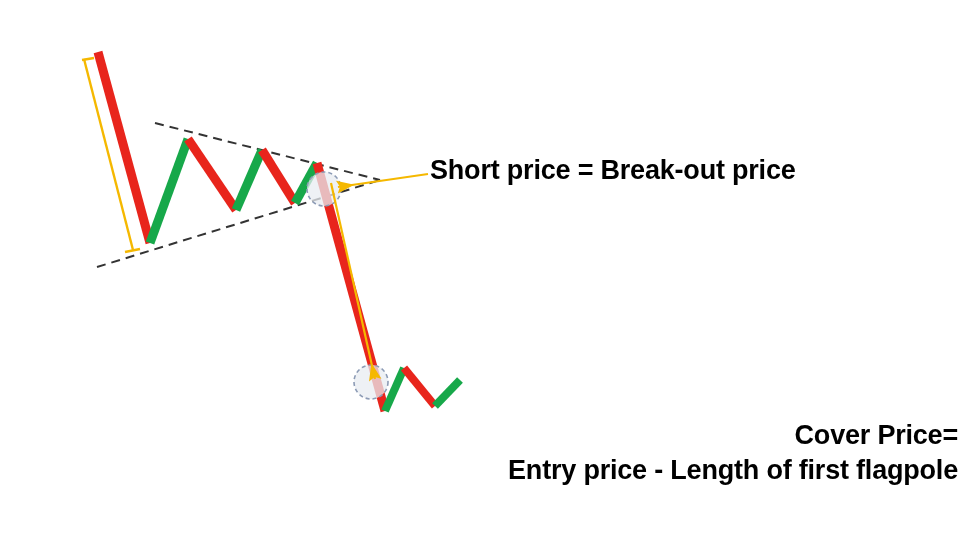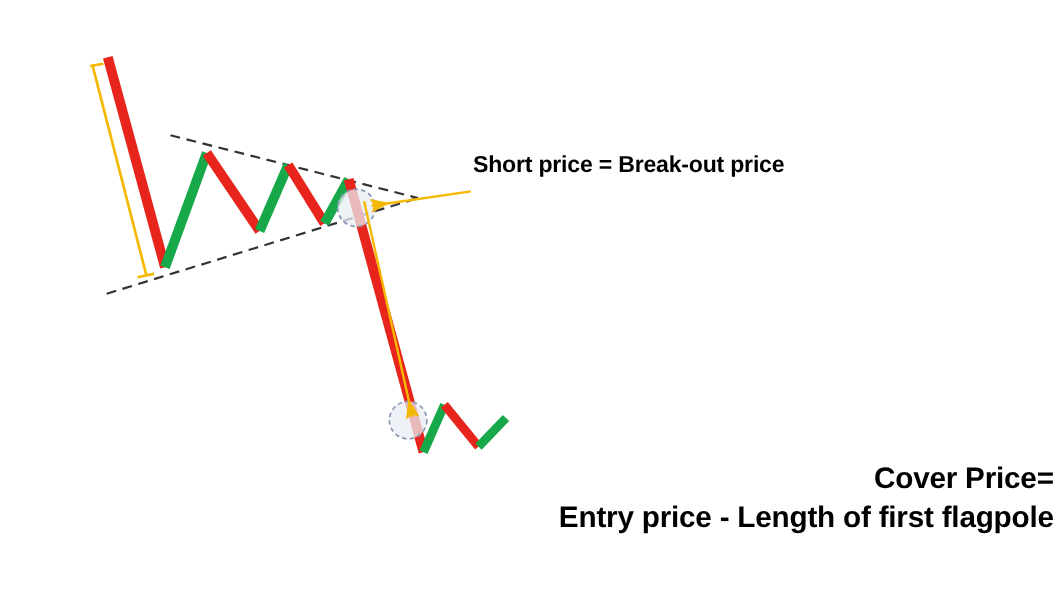--- a/index.html
+++ b/index.html
@@ -32,22 +32,22 @@
   .annotation-text {
     position: absolute;
     font-family: "Liberation Sans", "DejaVu Sans", sans-serif;
     font-weight: bold;
     color: #000000;
     white-space: nowrap;
     letter-spacing: -0.2px;
   }
   #short-price-label {
     left: 430px;
-    top: 138px;
-    font-size: 21px;
+    top: 155px;
+    font-size: 27px;
   }
   #cover-price-block {
     position: absolute;
     left: 0;
     top: 418px;
     width: 958px;
     text-align: right;
   }
   #cover-price-line1 {
     position: static;

